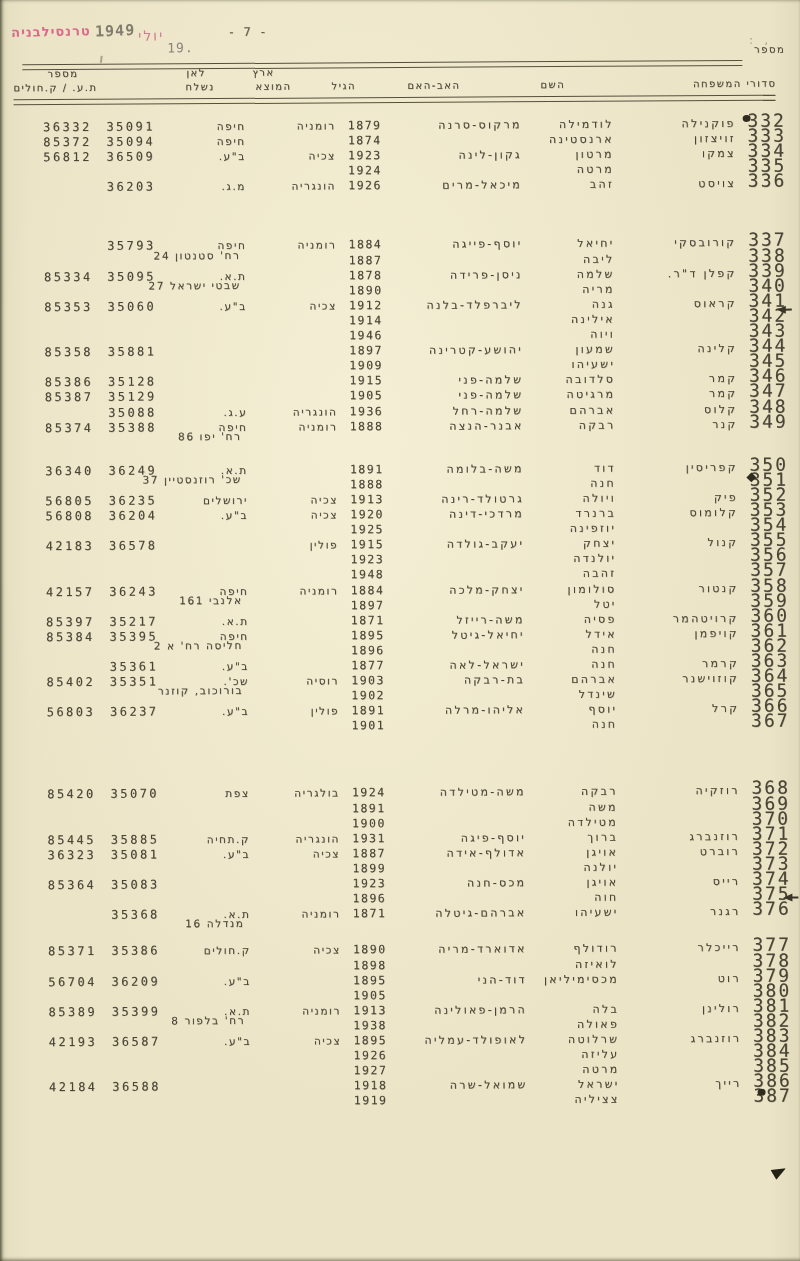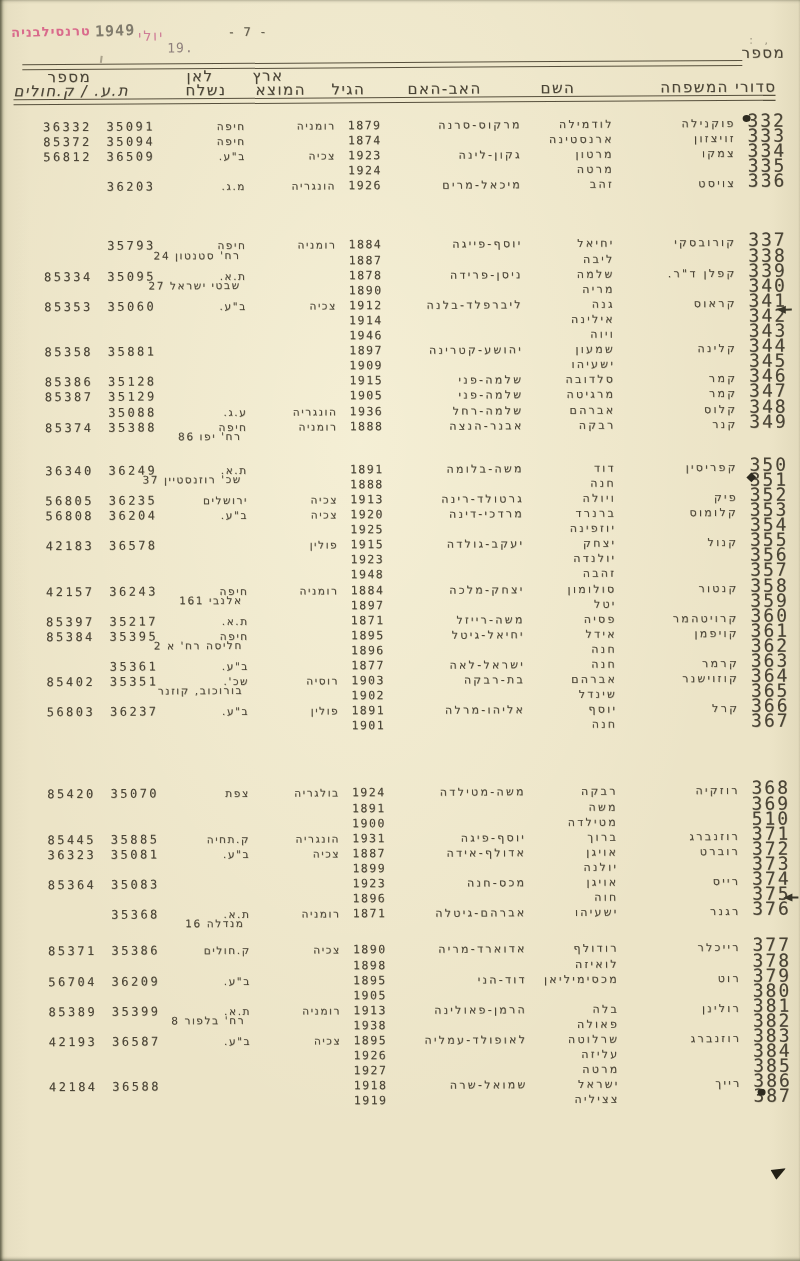--- a/index.html
+++ b/index.html
@@ -17,21 +17,21 @@
 
   
   .stamp-region{position:absolute;top:22px;left:14px;font-size:13px;font-weight:bold;letter-spacing:1px;color:#d85f86;transform:rotate(-1deg);opacity:0.9;}
   .stamp-year{position:absolute;top:20px;left:98px;font-size:15px;font-weight:bold;color:#6f6a5e;transform:rotate(-2deg);opacity:0.85;letter-spacing:1px;}
   .stamp-month{position:absolute;top:26px;left:141px;font-size:14px;color:#cf7d97;letter-spacing:2px;transform:rotate(-1deg);}
   .stamp-day{position:absolute;top:23px;left:170px;font-size:13px;color:#8d7f7c;letter-spacing:1px;margin-top:16px;}
   .pageno{position:absolute;top:24px;left:232px;font-size:12px;letter-spacing:3px;color:#655f4f;}
   .pencil{position:absolute;top:36px;left:752px;font-size:11px;color:#99927d;letter-spacing:4px;}
 
   
-  .hd{position:absolute;font-size:15px;letter-spacing:1.5px;white-space:nowrap;}
+  .hd{position:absolute;font-size:10px;letter-spacing:1.5px;white-space:nowrap;}
   .rule{position:absolute;height:4px;border-top:1.4px solid #564f3c;border-bottom:1.1px solid #564f3c;}
   .rule1{top:62px;left:25px;width:720px;}
   .rule2{top:97px;left:16px;width:762px;}
 
   
   .rows{position:absolute;top:112px;right:8px;width:784px;}
   .trow{display:flex;direction:rtl;height:15.1px;position:relative;align-items:baseline;}
   .cell{display:block;font-size:11px;letter-spacing:2.3px;white-space:nowrap;overflow:visible;}
   .c-num{width:46px;text-align:center;font-family:"DejaVu Sans Mono",monospace;font-size:18px;letter-spacing:2px;}
   .c-surname{width:116px;text-align:right;padding-left:0;padding-right:8px;box-sizing:border-box;}
@@ -73,21 +73,21 @@
     <div class="hd ink" style="top:66px;left:255px;width:44px;">ארץ</div>
     <div class="hd ink" style="top:66px;left:189px;width:40px;">לאן</div>
     <div class="hd ink" style="top:66px;left:50px;width:48px;">מספר</div>
 
     <div class="hd ink" style="top:80px;left:645px;width:134px;text-align:right;">סדורי המשפחה</div>
     <div class="hd ink" style="top:80px;left:543px;width:50px;">השם</div>
     <div class="hd ink" style="top:80px;left:410px;width:70px;">האב-האם</div>
     <div class="hd ink" style="top:80px;left:334px;width:42px;">הגיל</div>
     <div class="hd ink" style="top:80px;left:258px;width:56px;">המוצא</div>
     <div class="hd ink" style="top:80px;left:188px;width:46px;">נשלח</div>
-    <div class="hd ink" style="top:80px;left:16px;width:130px;font-style:italic;">ת.ע. / ק.חולים</div>
+    <div class="hd ink" style="top:80px;left:16px;width:130px;">ת.ע. / ק.חולים</div>
 
     <div class="rule rule2"></div>
 
     <div class="rows ink">
         <div class="trow">
           <span class="cell c-num">332</span>
           <span class="cell c-surname">פוקנילה</span>
           <span class="cell c-first">לודמילה</span>
           <span class="cell c-parents">מרקוס-סרנה</span>
           <span class="cell c-year">1879</span>
@@ -515,21 +515,21 @@
           <span class="cell c-surname"></span>
           <span class="cell c-first">משה</span>
           <span class="cell c-parents"></span>
           <span class="cell c-year">1891</span>
           <span class="cell c-country"></span>
           <span class="cell c-dest"></span>
           <span class="cell c-n2"></span>
           <span class="cell c-n1"></span>
         </div>
         <div class="trow">
-          <span class="cell c-num">510</span>
+          <span class="cell c-num">370</span>
           <span class="cell c-surname"></span>
           <span class="cell c-first">מטילדה</span>
           <span class="cell c-parents"></span>
           <span class="cell c-year">1900</span>
           <span class="cell c-country"></span>
           <span class="cell c-dest"></span>
           <span class="cell c-n2"></span>
           <span class="cell c-n1"></span>
         </div>
         <div class="trow">

